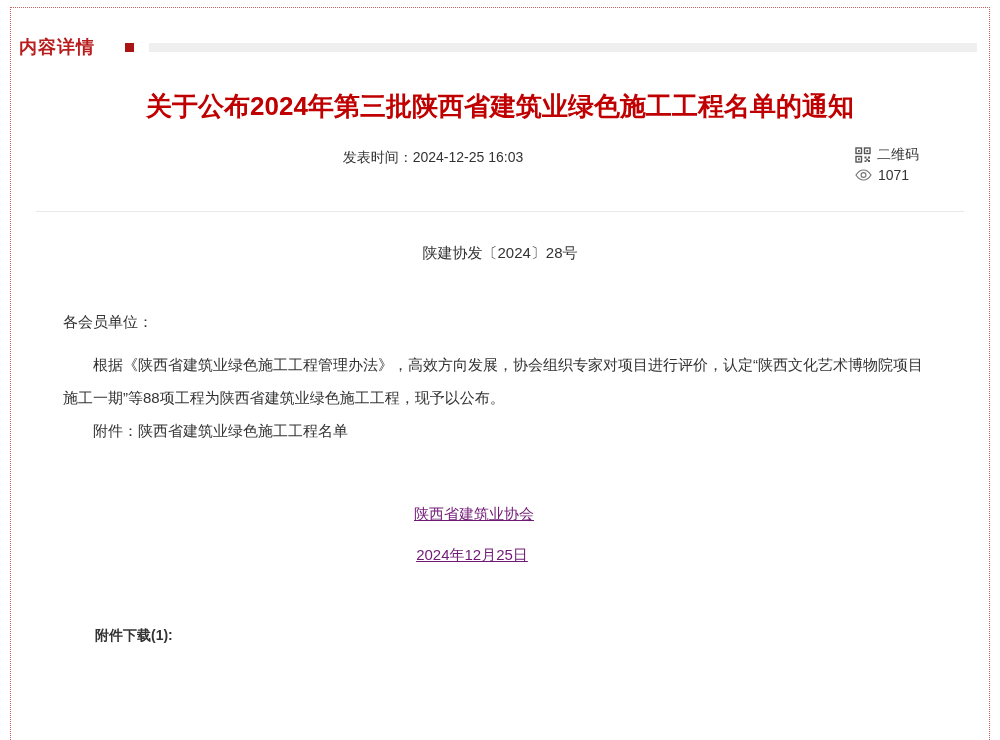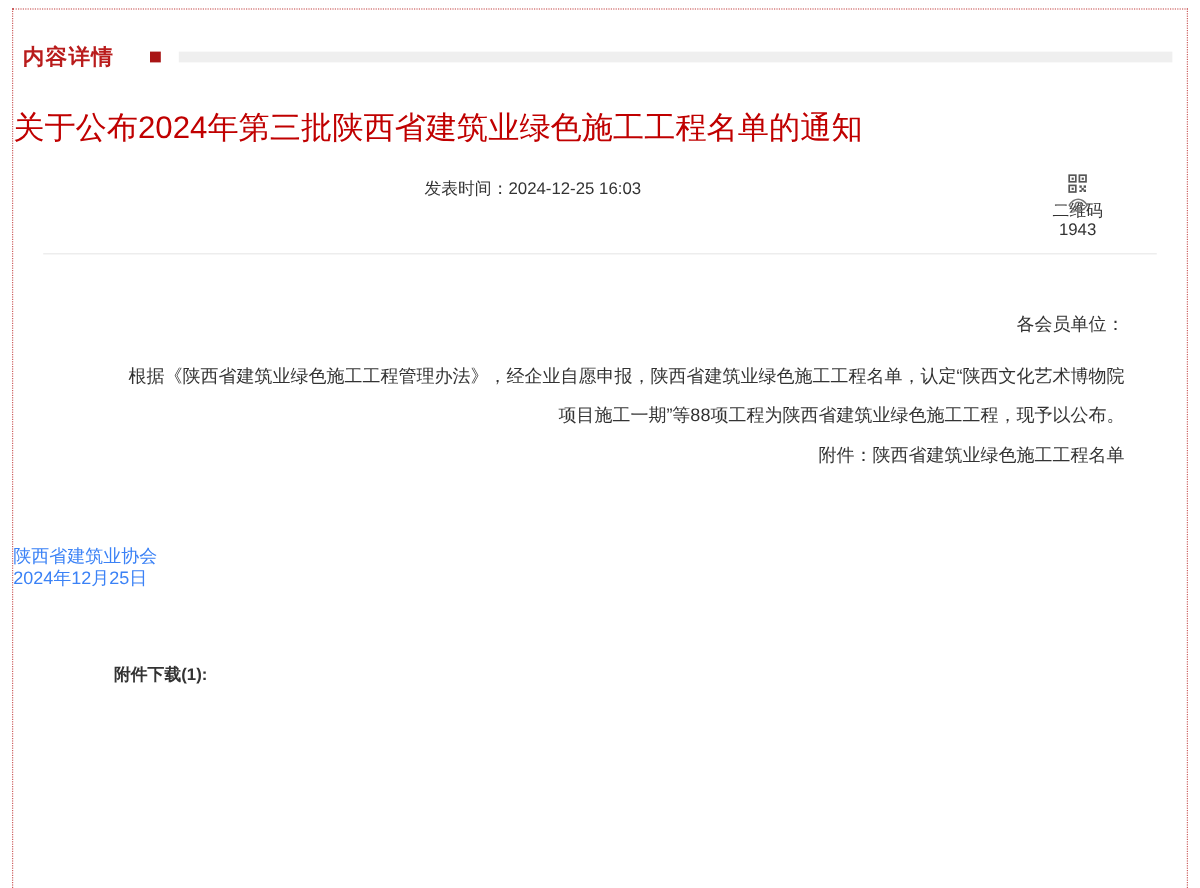--- a/index.html
+++ b/index.html
@@ -37,24 +37,24 @@
   }
   .gray-bar {
     flex: 1;
     height: 9px;
     background: #efefef;
     margin-left: 15px;
   }
   
   .article-title {
     margin-top: 32px;
-    text-align: left;
+    text-align: center;
     color: #c00000;
     font-size: 26px;
-    font-weight: normal;
+    font-weight: bold;
     line-height: 30px;
   }
   .meta-row {
     display: flex;
     align-items: flex-start;
     margin-top: 24px;
     padding-right: 70px;
   }
   .meta-center {
     flex: 1;
@@ -66,51 +66,50 @@
   .meta-right {
     flex: 0 0 auto;
     font-size: 14px;
     color: #333333;
   }
   .meta-right .row {
     display: flex;
     align-items: center;
     gap: 6px;
     height: 20px;
-    flex-direction: column;
   }
   .divider {
     margin: 26px 25px 0 25px;
     border-top: 1px solid #e9e9e9;
   }
   .doc-number {
     margin-top: 32px;
     text-align: center;
     font-size: 15px;
     color: #333333;
   }
   .body-text {
     margin: 42px 52px 0 52px;
     font-size: 15px;
     color: #333333;
     line-height: 33px;
-    text-align: right;
   }
   .body-text p.indent { text-indent: 2em; margin-top: 10px; }
   .body-text .salutation { margin-bottom: 4px; }
   .attachment-note {
     text-indent: 2em;
   }
   .sign-block {
     margin: 58px 52px 0 0;
-    text-align: left;
+    text-align: center;
     font-size: 15px;
-    color: #3b82f6;
+    color: #701a75;
+    text-decoration: underline;
   }
-  .sign-block .date { padding-right: 4px; }
+  .sign-block .date { margin-top: 22px; padding-right: 4px; }
   
   .downloads {
     margin: 62px 0 0 84px;
   }
   .downloads-heading {
     font-size: 14px;
     color: #333333;
     font-weight: bold;
   }
   .icon { display: inline-block; line-height: 0; }
@@ -153,31 +152,32 @@
         </span>
         <span>二维码</span>
       </div>
       <div class="row">
         <span class="icon">
           <svg width="17" height="12" viewBox="0 0 17 12">
             <path d="M1 6 C3.4 2.2 6 1 8.5 1 C11 1 13.6 2.2 16 6 C13.6 9.8 11 11 8.5 11 C6 11 3.4 9.8 1 6 Z" fill="none" stroke="#777" stroke-width="1.2"></path>
             <circle cx="8.5" cy="6" r="2.4" fill="none" stroke="#777" stroke-width="1.2"></circle>
           </svg>
         </span>
-        <span>1943</span>
+        <span>1071</span>
       </div>
     </div>
   </div>
 
   <div class="divider"></div>
 
+  <div class="doc-number">陕建协发〔2024〕28号</div>
 
   <div class="body-text">
     <p class="salutation">各会员单位：</p>
-    <p class="indent">根据《陕西省建筑业绿色施工工程管理办法》，经企业自愿申报，陕西省建筑业绿色施工工程名单，认定“陕西文化艺术博物院项目施工一期”等88项工程为陕西省建筑业绿色施工工程，现予以公布。</p>
+    <p class="indent">根据《陕西省建筑业绿色施工工程管理办法》，高效方向发展，协会组织专家对项目进行评价，认定“陕西文化艺术博物院项目施工一期”等88项工程为陕西省建筑业绿色施工工程，现予以公布。</p>
     <p class="attachment-note">附件：陕西省建筑业绿色施工工程名单</p>
   </div>
 
   <div class="sign-block">
     <div>陕西省建筑业协会</div>
     <div class="date">2024年12月25日</div>
   </div>
 
   <div class="downloads">
     <div class="downloads-heading">附件下载(1):</div>

